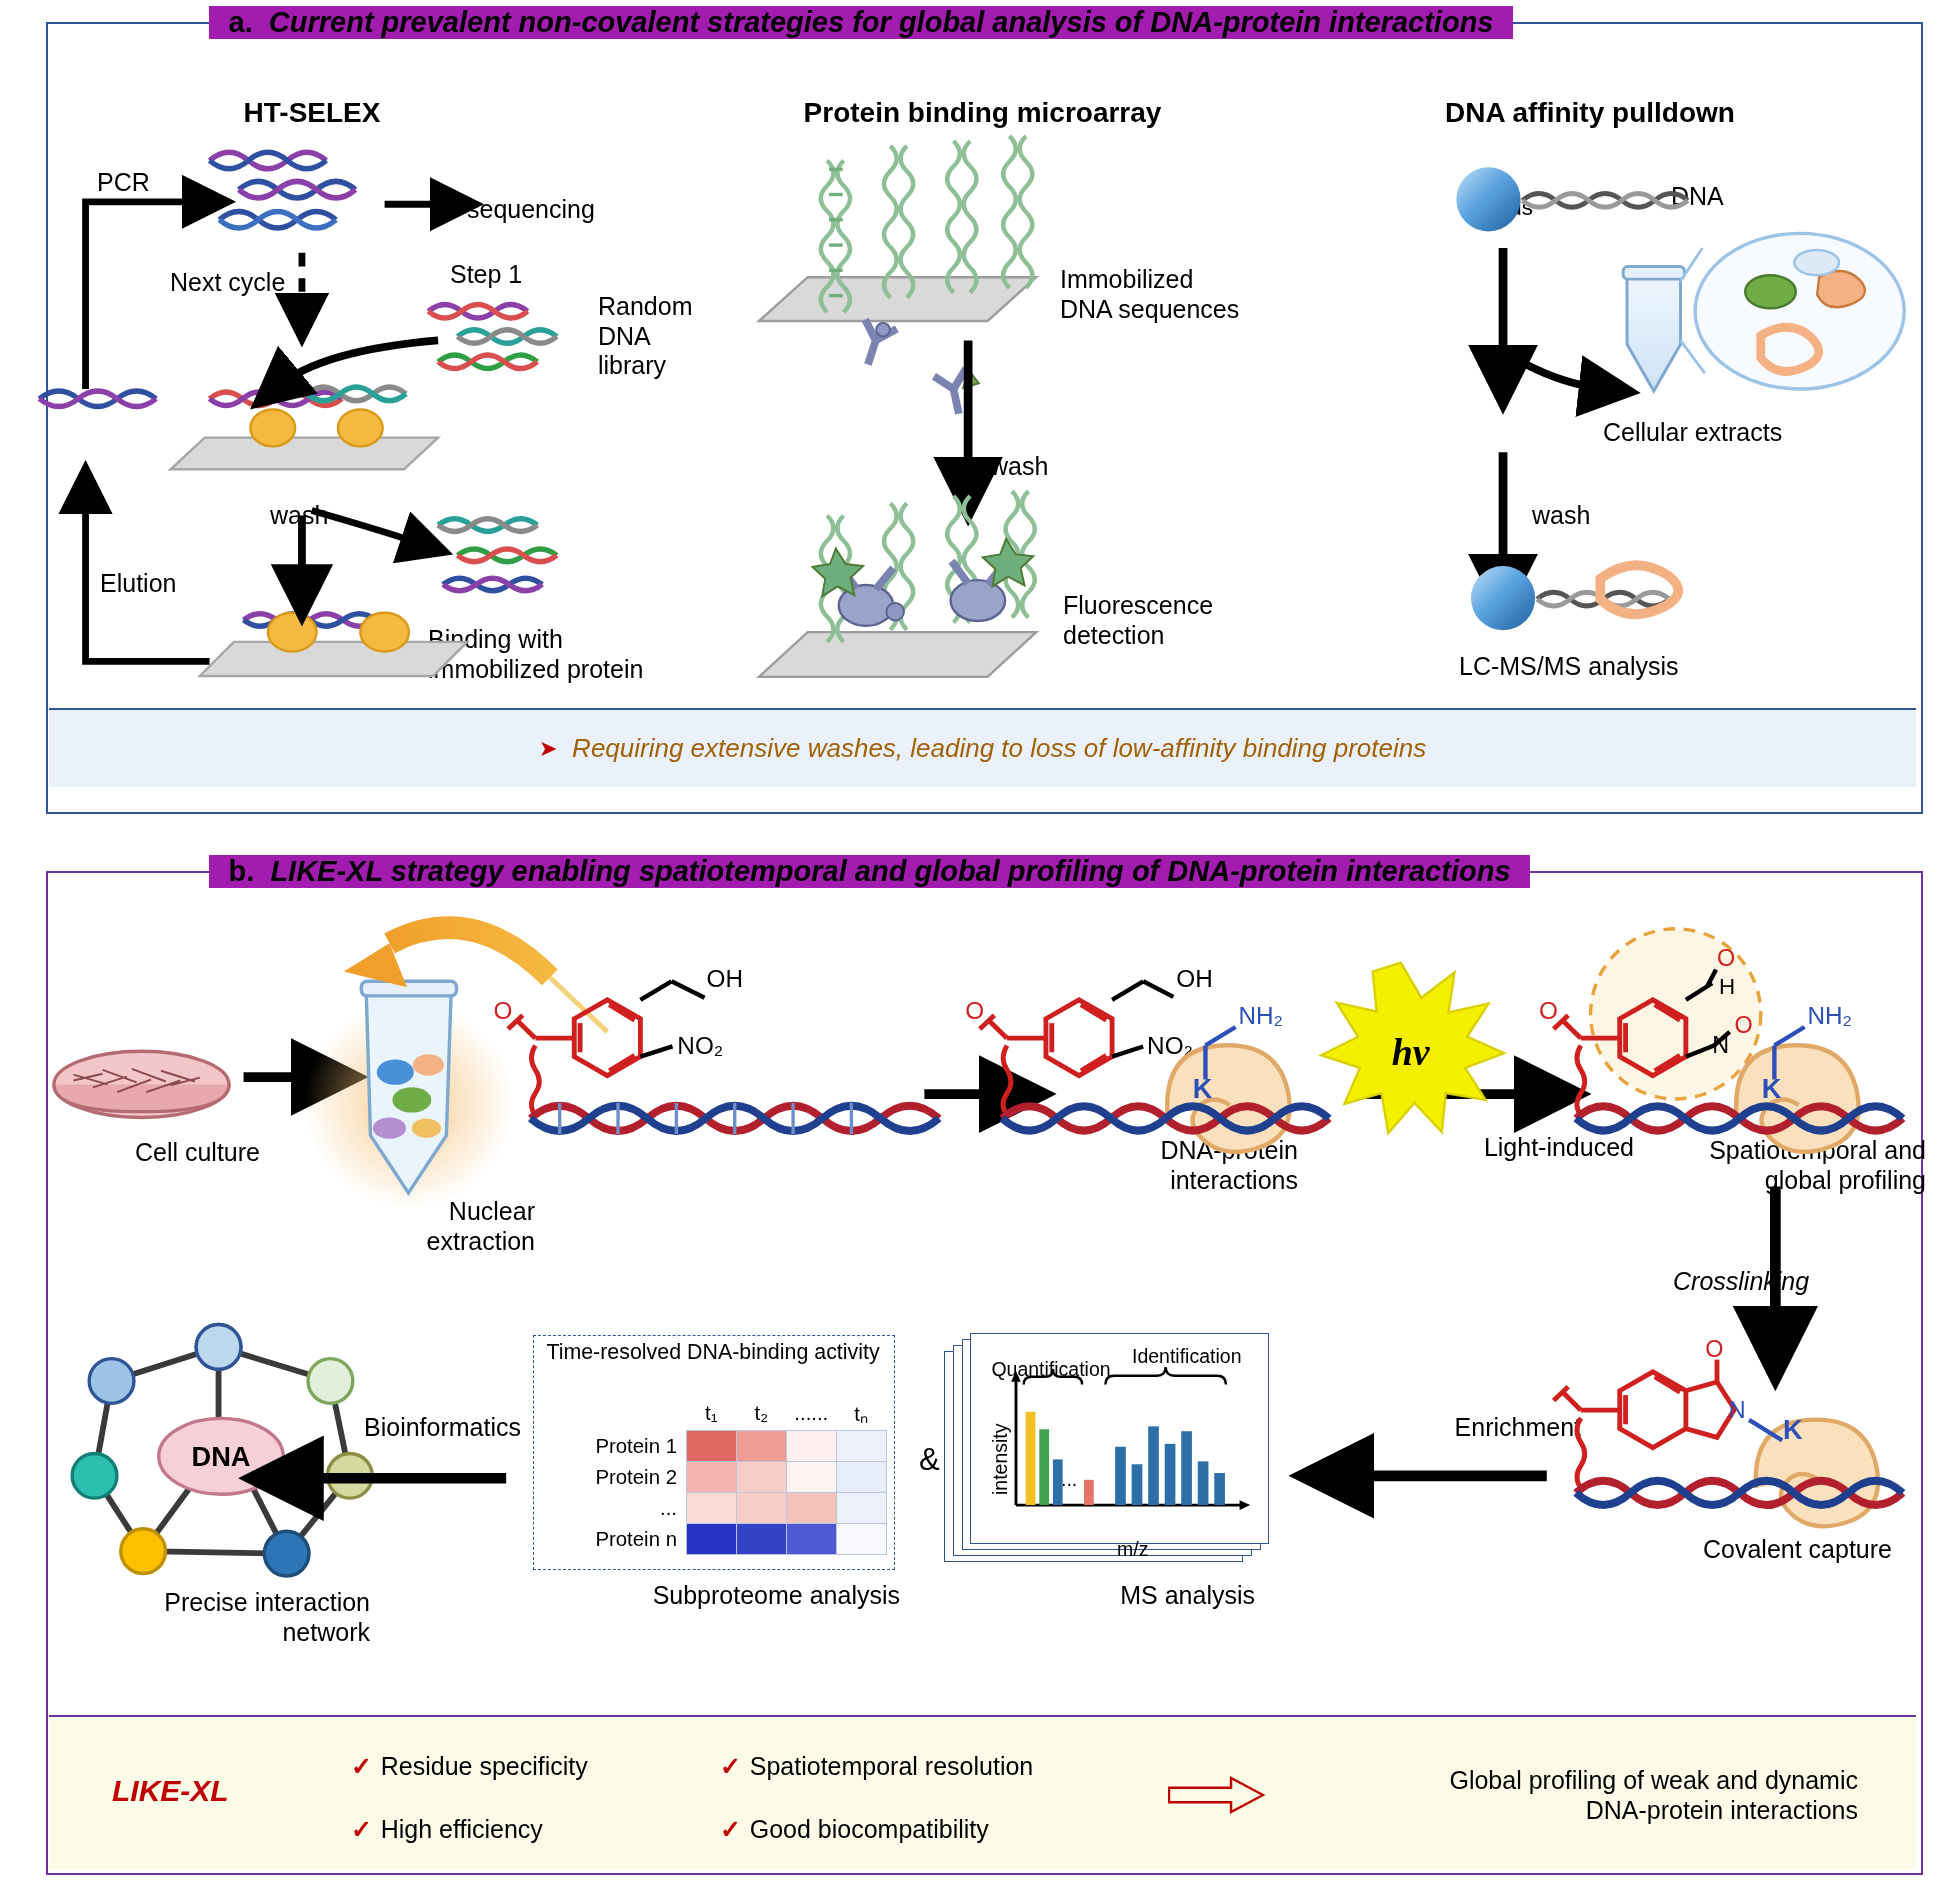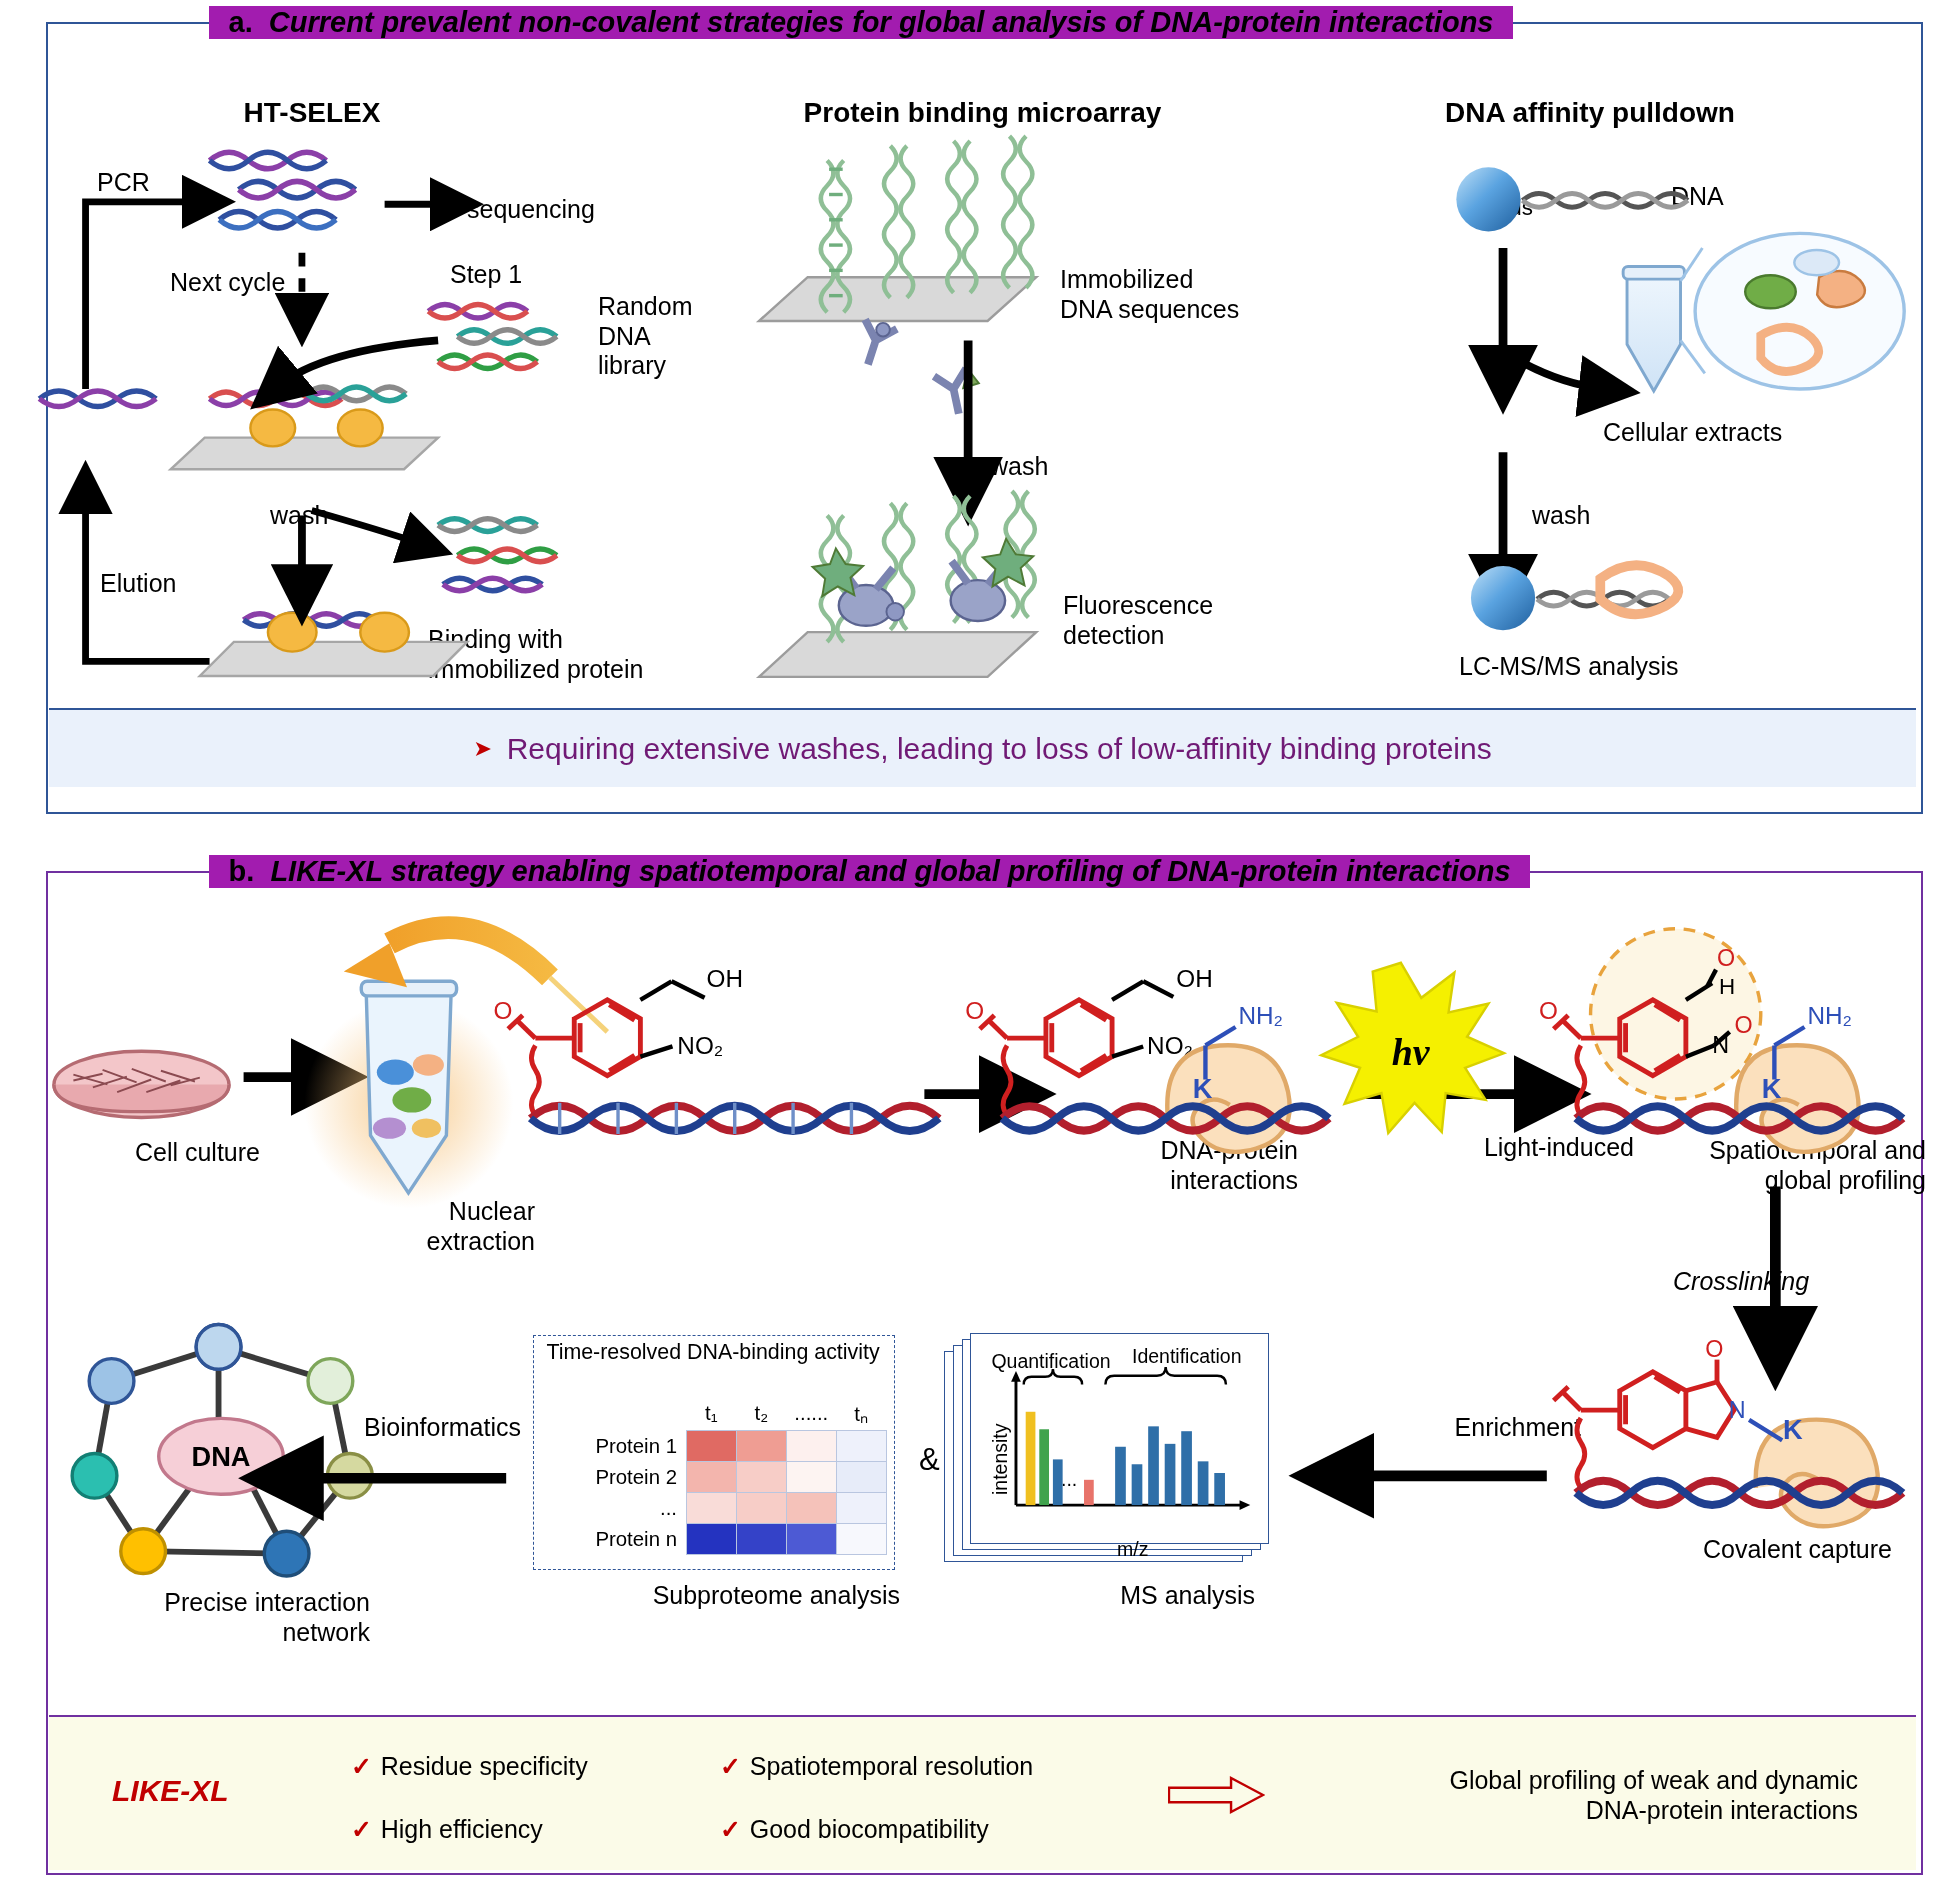--- a/index.html
+++ b/index.html
@@ -43,21 +43,21 @@
   .lab.small { font-size:22.4px; }
   .lab.ital { font-style:italic; }
 
   
   .note-a {
     position:absolute; left:49px; top:708px; width:1867px; height:77px;
     background:#eaf1fb; border-top:2.4px solid #2f5597;
     display:flex; align-items:center; justify-content:center;
   }
   .note-a .arrow { color:#c00000; font-size:22.4px; margin-right:14.6px; }
-  .note-a .txt { font-size:30px; color:#701a75; }
+  .note-a .txt { font-size:26px; color:#a16207;font-style:italic; }
 
   .note-b {
     position:absolute; left:49px; top:1715px; width:1867px; height:153px;
     background:#fbfbe8; border-top:2.4px solid #7030a0;
   }
   .like-xl-tag {
     position:absolute; left:63px; top:57px; font-size:30px; font-weight:bold;
     font-style:italic; color:#c00000;
   }
   .chk { position:absolute; font-size:25px; color:#000; white-space:nowrap; }
@@ -224,21 +224,21 @@
           <td style="background: rgb(247, 248, 253);"></td>
         </tr>
       </tbody>
   </table>
 
   <div class="ms-stack">
     <div class="ms-card c1"></div>
     <div class="ms-card c2"></div>
     <div class="ms-card c3"></div>
     <div class="ms-card c4">
-      <div class="ms-lab" style="left:20.4px; top:16px;">Quantification</div>
+      <div class="ms-lab" style="left:20.4px; top:24px;">Quantification</div>
       <div class="ms-lab" style="left:161px; top:10.7px;">Identification</div>
       <div class="ms-ylab" style="left:17.5px; top:161px;">intensity</div>
       <div class="ms-lab" style="left:146px; top:181px;margin-top:23px;">m/z</div>
       <div class="ms-lab" style="left:90px; top:134px;">...</div>
       <svg width="297" height="209" style="position:absolute;left:0;top:0;" viewBox="0 0 610 430">
 
         <line x1="92" y1="90" x2="92" y2="352" stroke="#000" stroke-width="6"></line>
         <line x1="92" y1="352" x2="560" y2="352" stroke="#000" stroke-width="6"></line>
         <polygon points="92,76 82,98 102,98" fill="#000"></polygon>
         <polygon points="574,352 552,342 552,362" fill="#000"></polygon>

